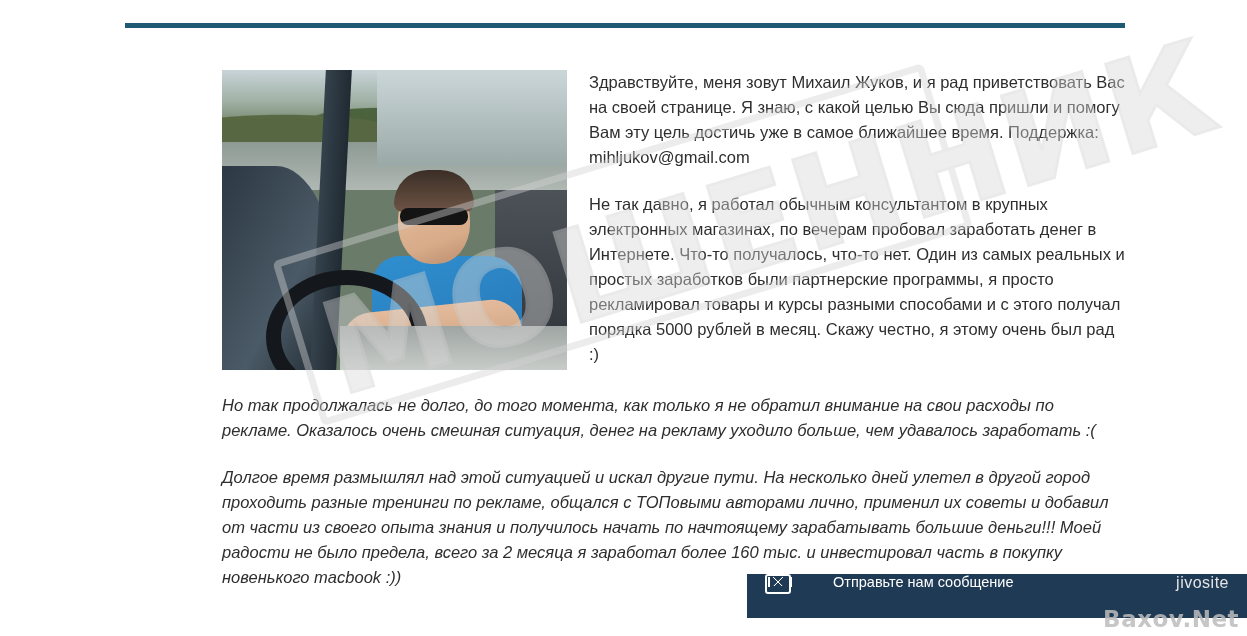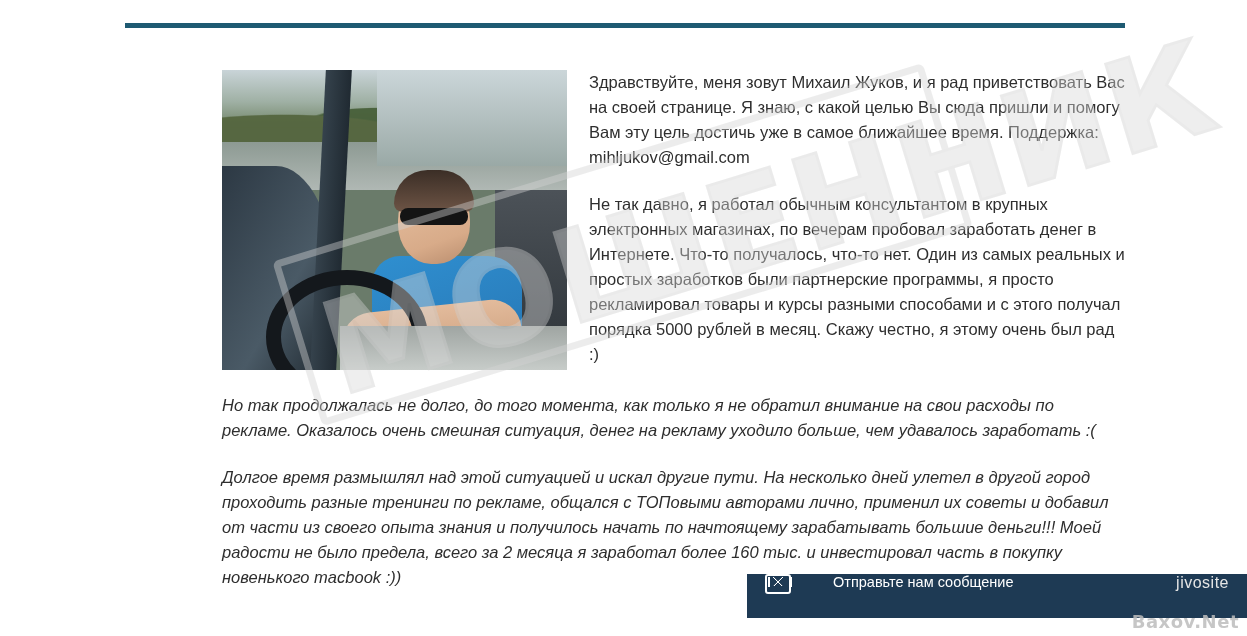--- a/index.html
+++ b/index.html
@@ -256,21 +256,21 @@
     letter-spacing: .5px;
     font-family: Liberation Sans, sans-serif;
   }
 
   
   .site-mark {
     position: absolute;
     right: 8px;
     bottom: 4px;
     font-family: "DejaVu Sans", sans-serif;
-    font-size: 18px;
+    font-size: 23px;
     font-weight: bold;
     color: #bdbdbd;
     opacity: .85;
     letter-spacing: .5px;
     margin-top: 32px;
   }
 </style>
 </head>
 <body>
 

